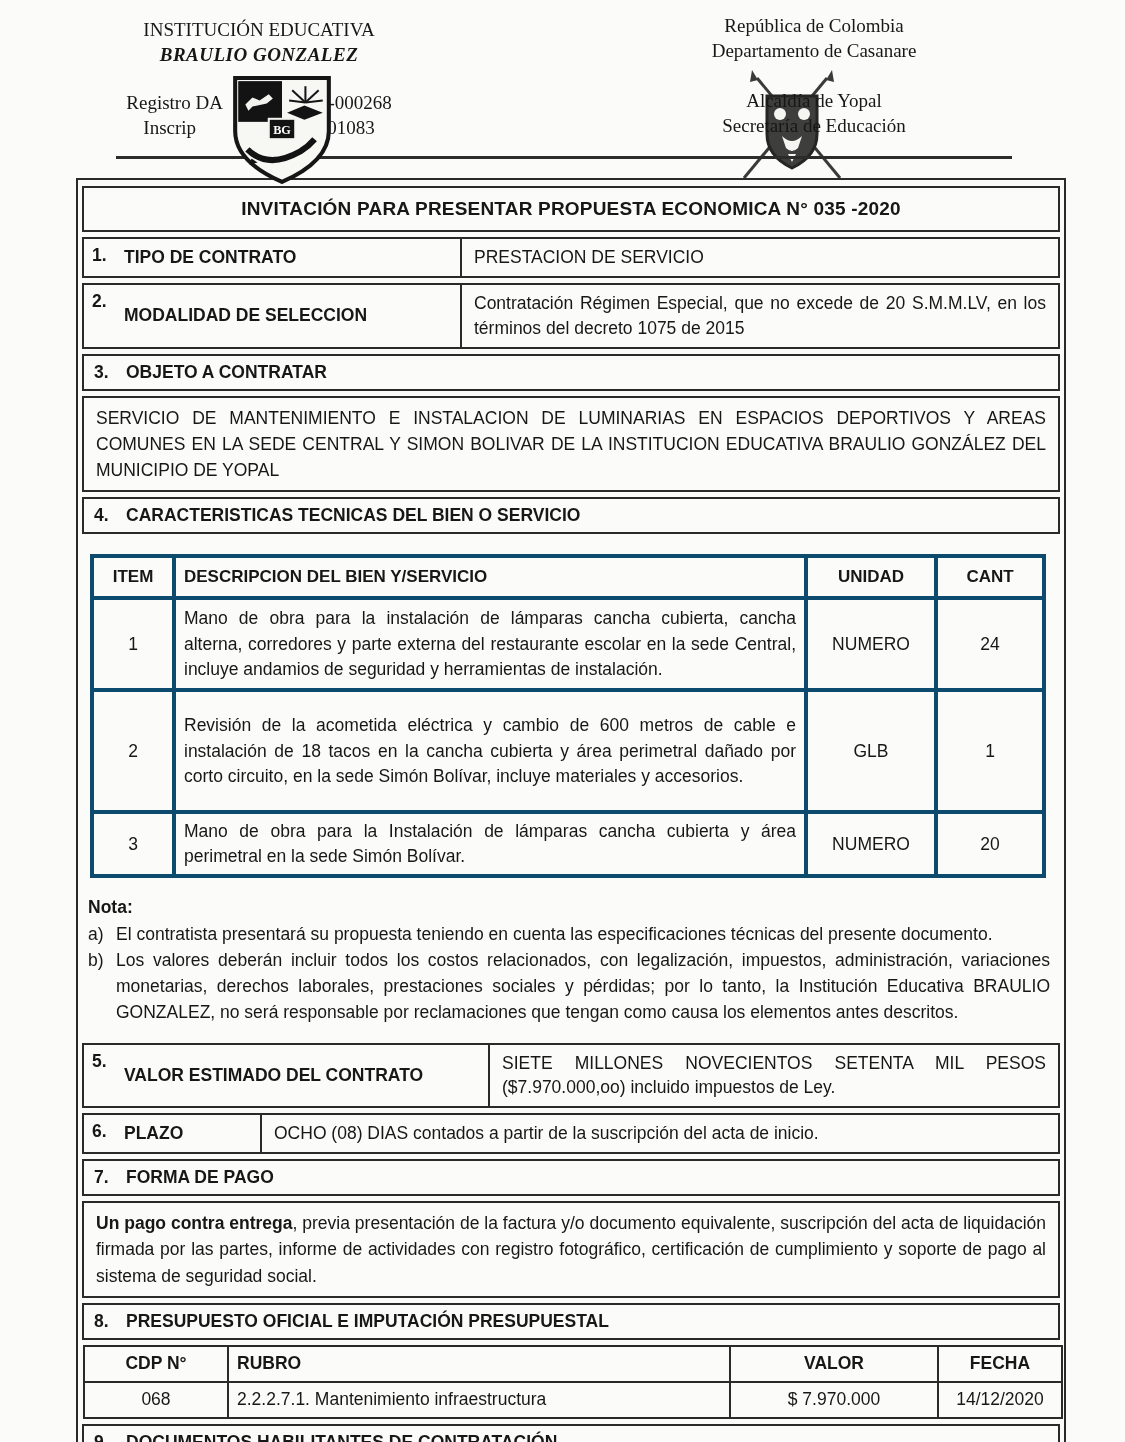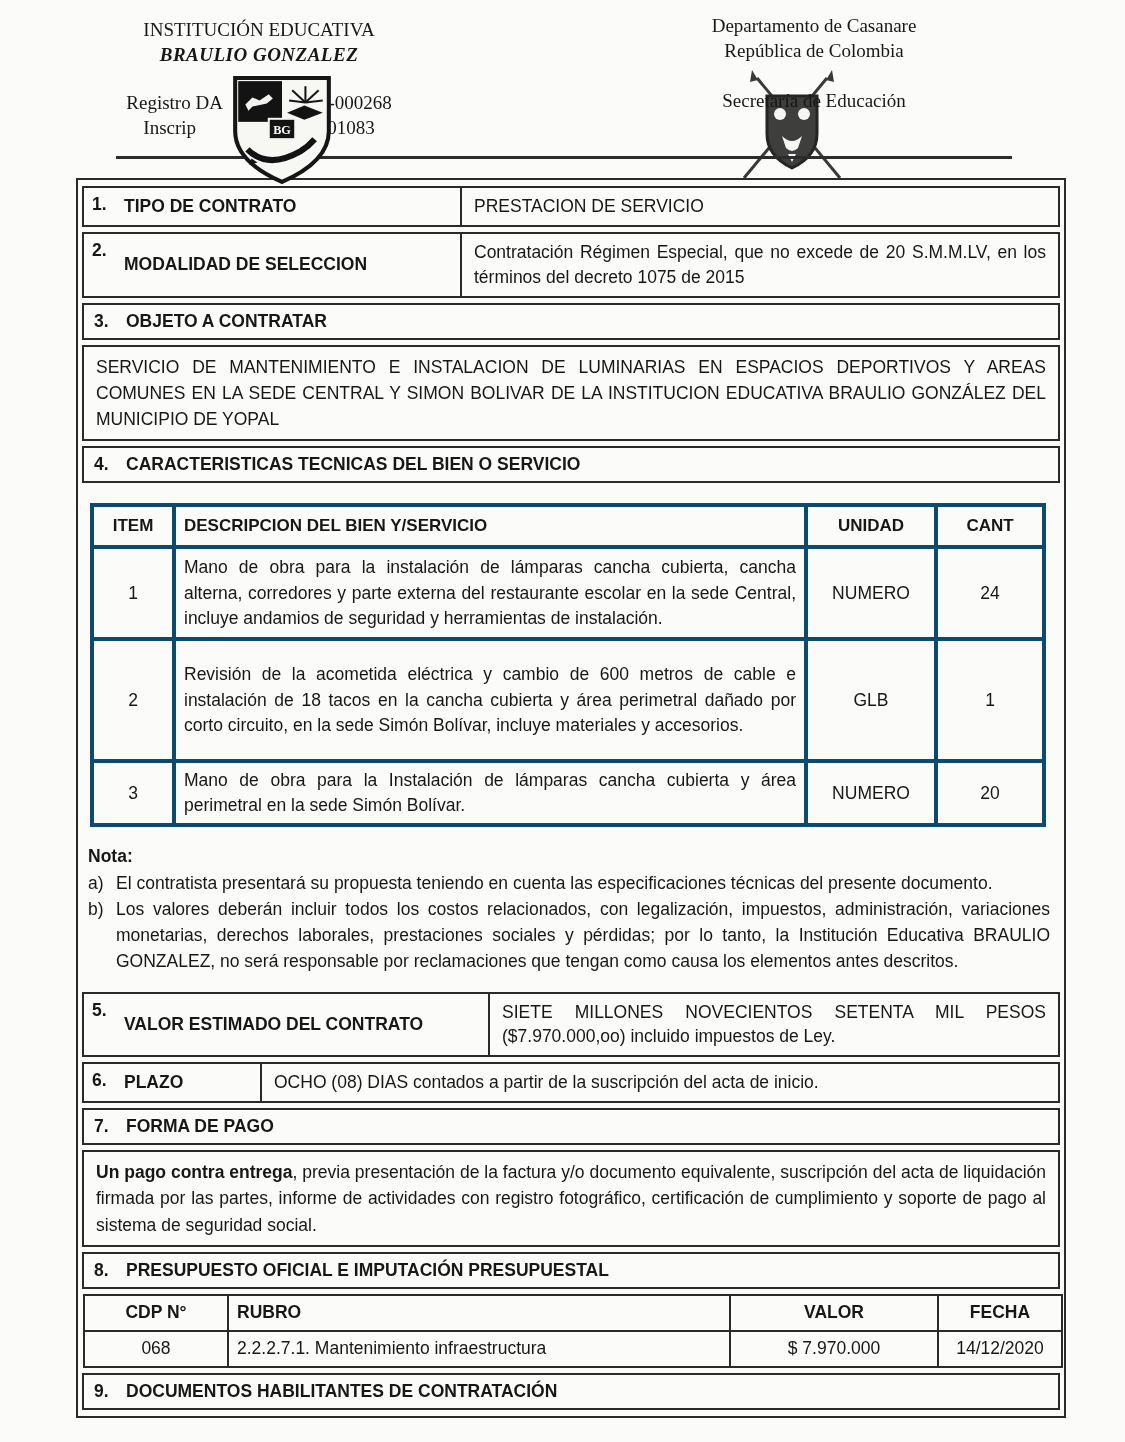--- a/index.html
+++ b/index.html
@@ -117,31 +117,33 @@
           <line x1="118" y1="112" x2="35" y2="12"></line>
         </g>
         <path d="M104 14 l6 -10 l2 12 z" fill="#2a2a2a"></path>
         <path d="M36 14 l-6 -10 l-2 12 z" fill="#2a2a2a"></path>
         <path d="M45 30 h50 v38 q0 22 -25 34 q-25 -12 -25 -34 Z" fill="#2e2e2e" stroke="#131313" stroke-width="3"></path>
         <circle cx="58" cy="48" r="6" fill="#f5f5f2"></circle>
         <circle cx="82" cy="48" r="6" fill="#f5f5f2"></circle>
         <path d="M60 70 q10 10 20 0 l-4 12 q-6 6 -12 0 z" fill="#f5f5f2"></path>
         <path d="M66 88 h8 l-4 8 z" fill="#f5f5f2"></path>
       </svg>
+      <div class="txt">República de Colombia</div>
       <div class="txt">Departamento de Casanare</div>
-      <div class="txt">República de Colombia</div>
       <div class="hdr-gap"></div>
+      <div class="txt">Alcaldía de Yopal</div>
       <div class="txt">Secretaría de Educación</div>
     </div>
 
     <div class="hdr-rule"></div>
   </header>
 
   <main class="doc">
 
+    <div class="cell title-cell">INVITACIÓN PARA PRESENTAR PROPUESTA ECONOMICA N° 035 -2020</div>
 
     <div class="cell row">
       <div class="lab w-s1">
           <span class="num">1.</span>
           <span>TIPO DE CONTRATO</span>
         </div>
       <div class="val">
           <span>PRESTACION DE SERVICIO</span>
         </div>
     </div>

